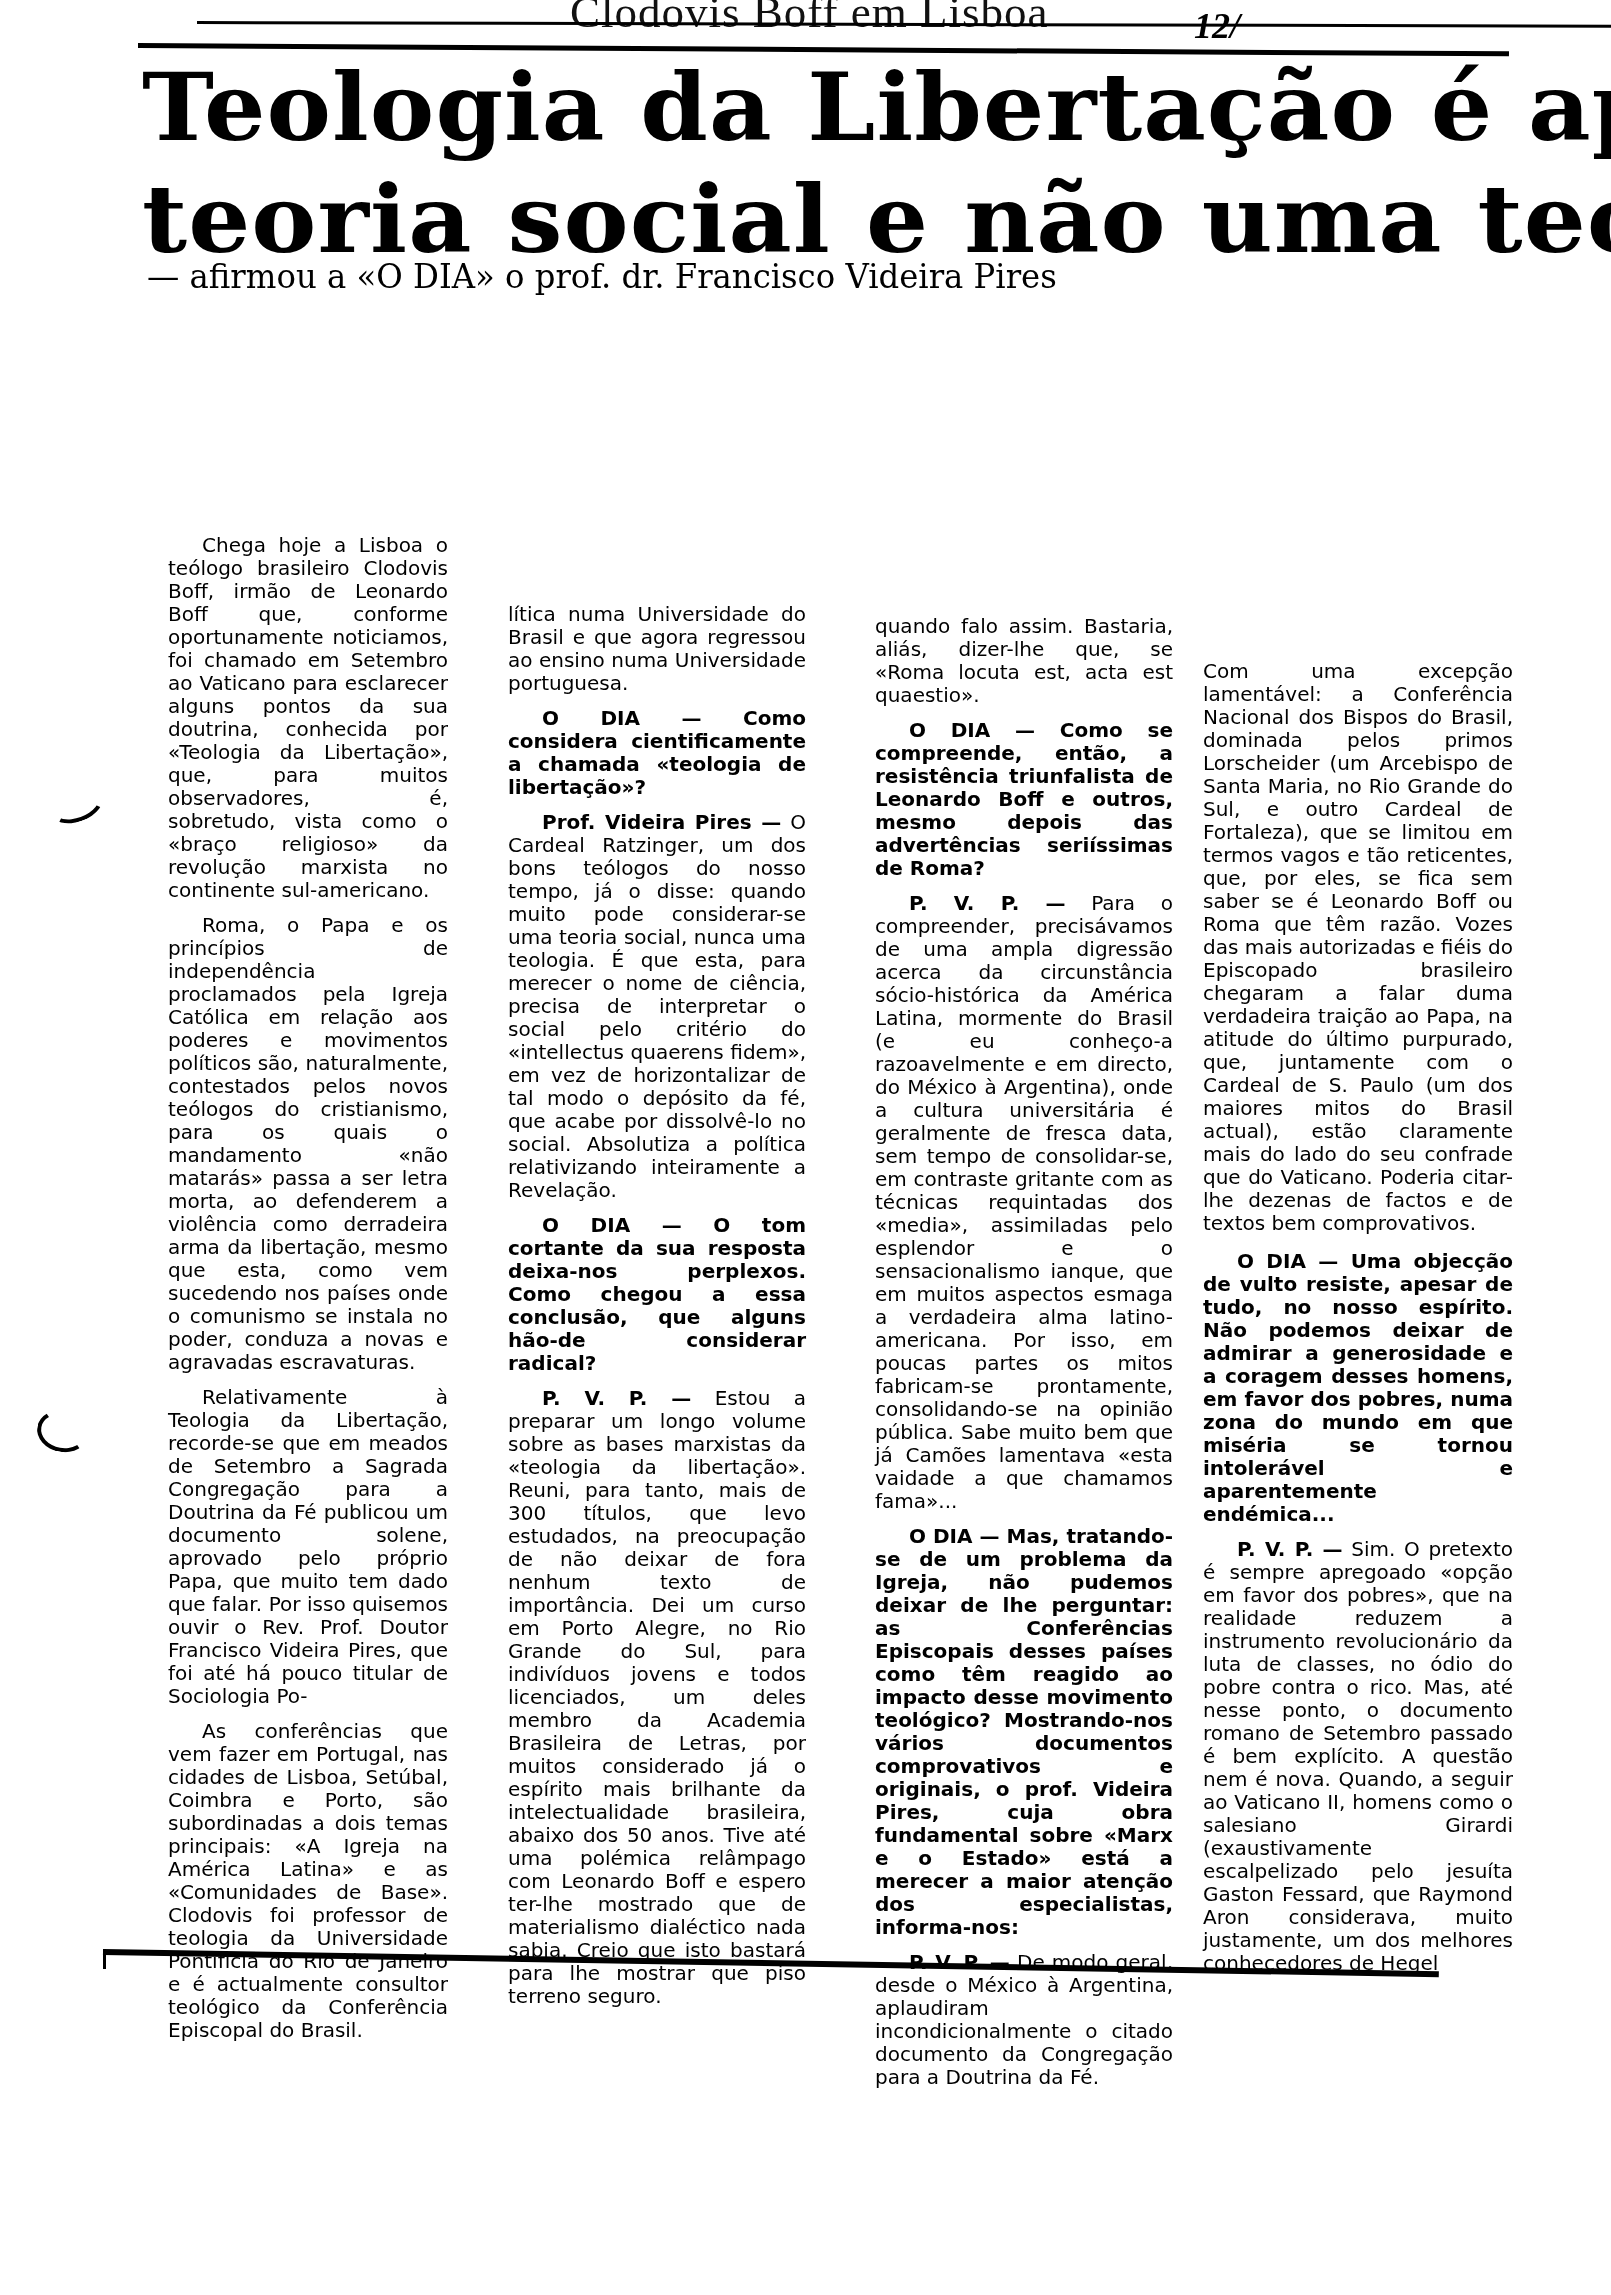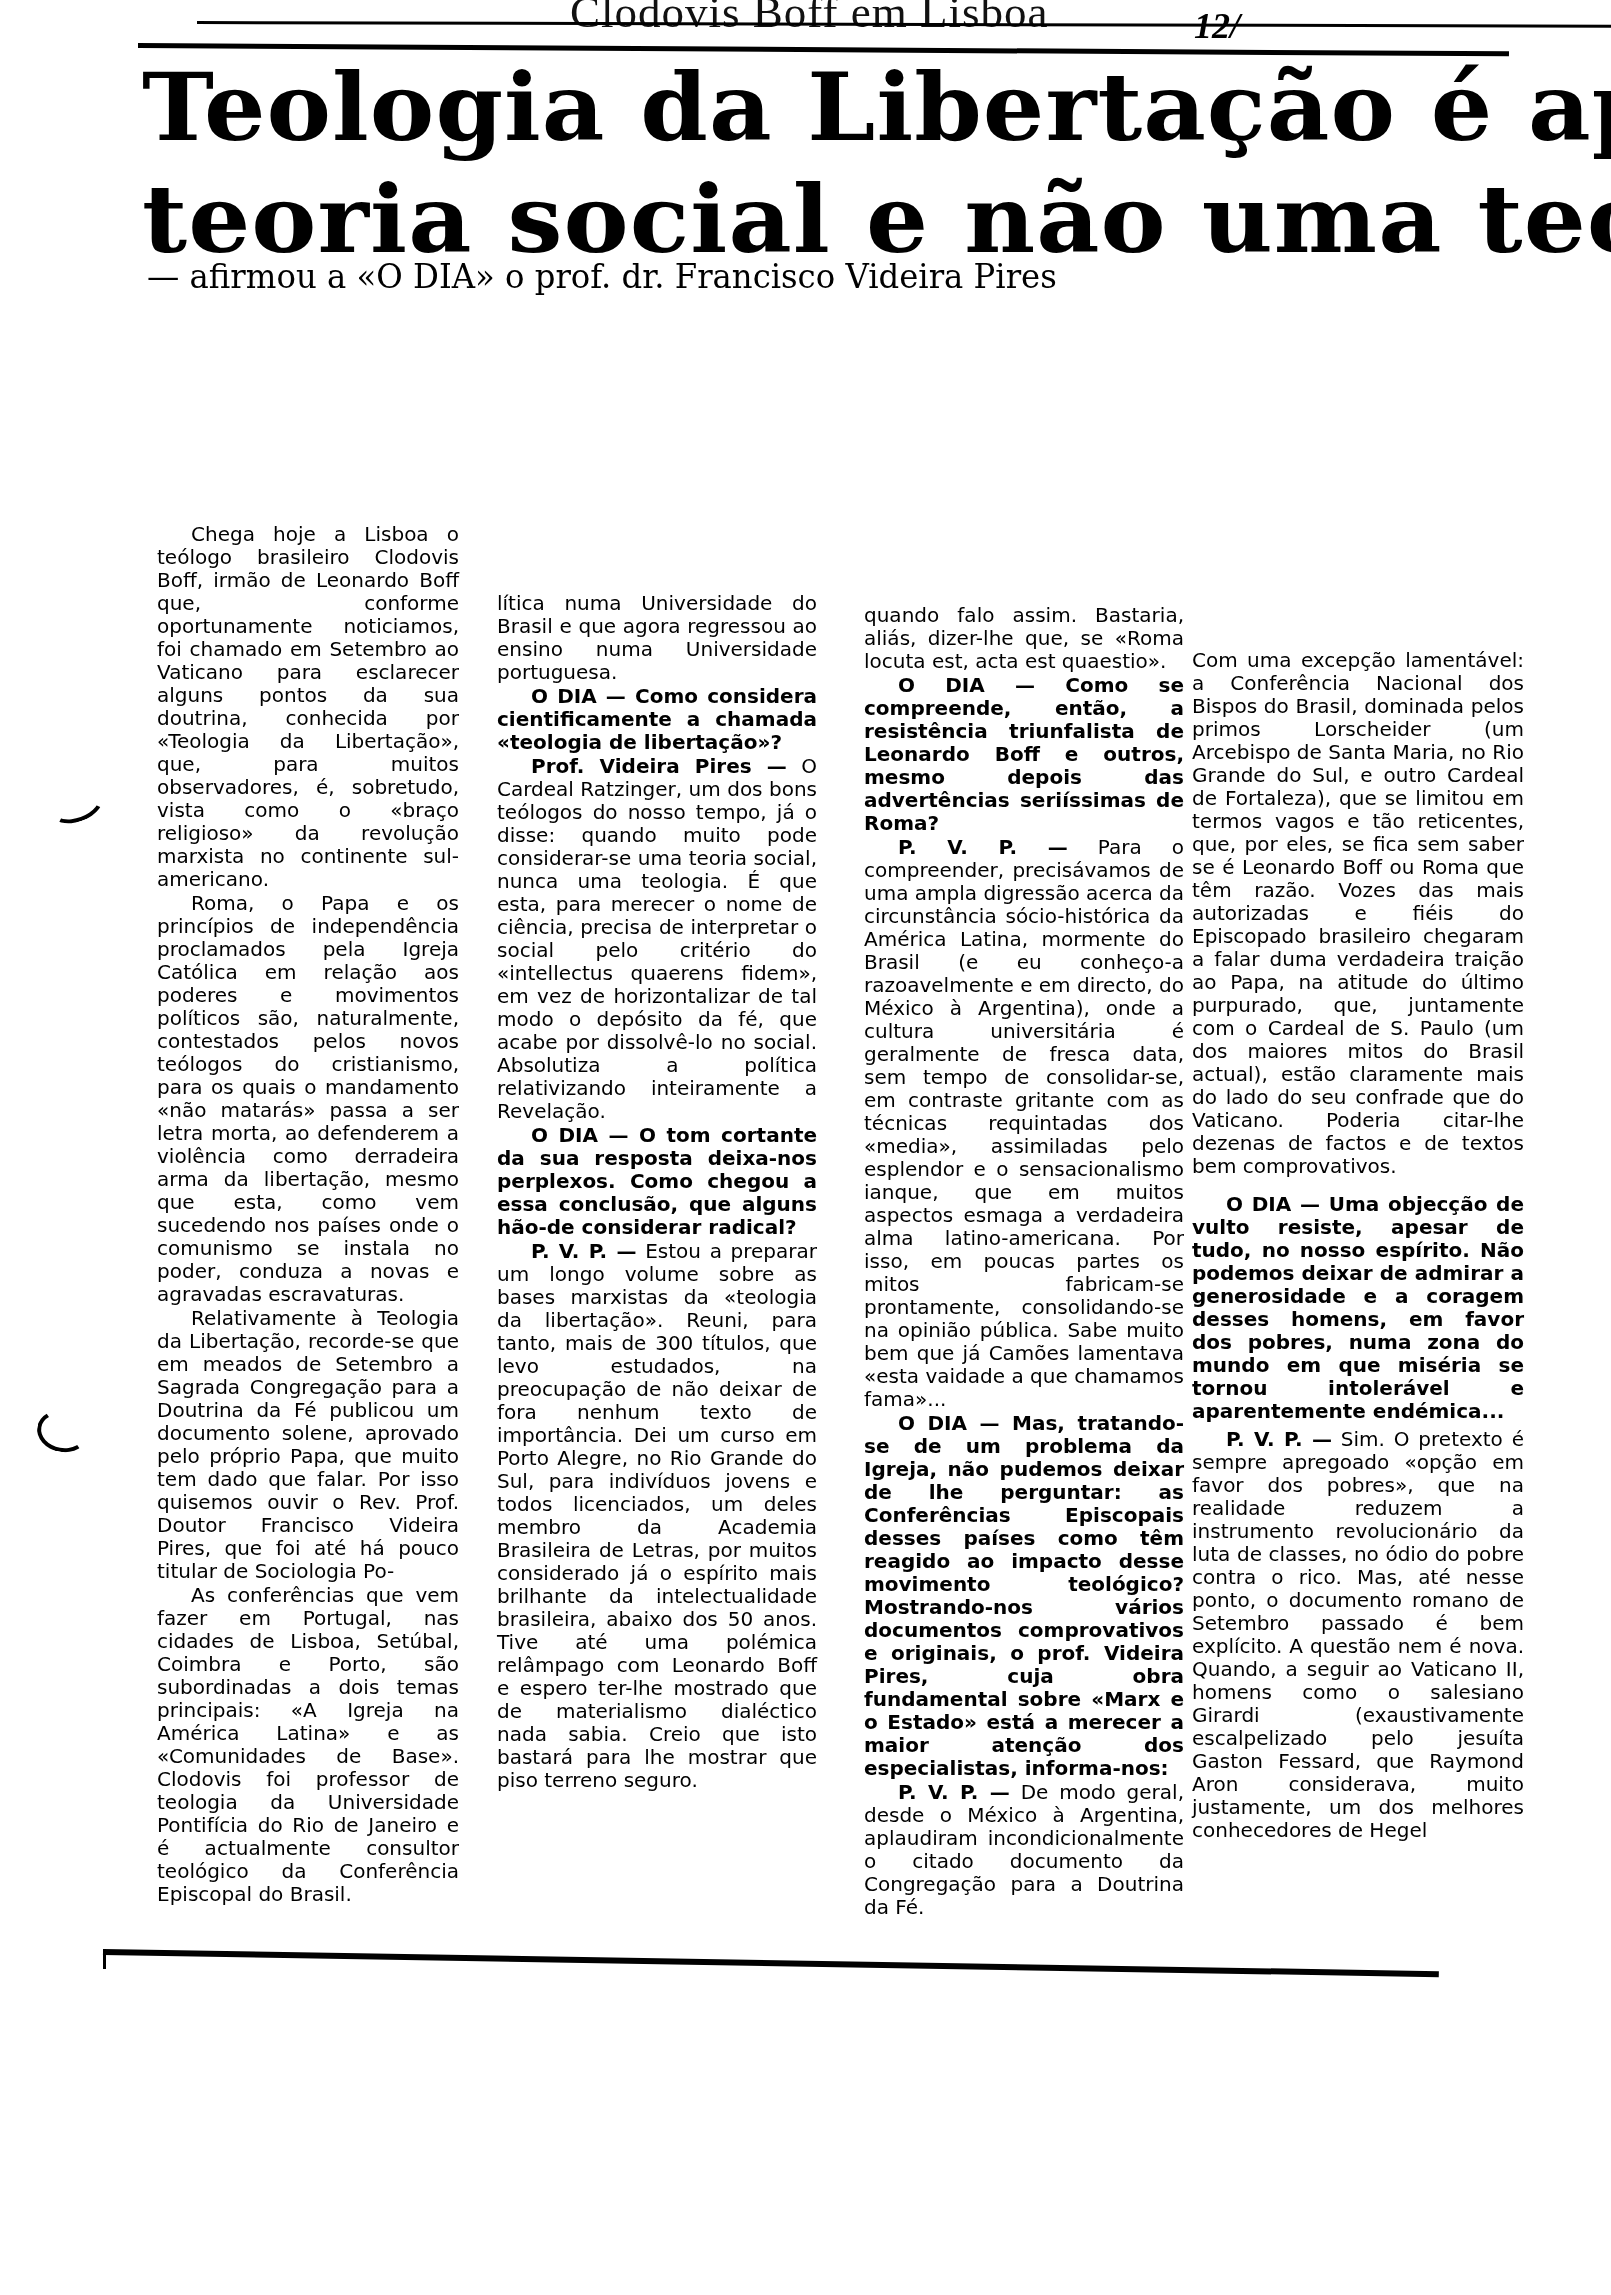--- a/index.html
+++ b/index.html
@@ -9,21 +9,21 @@
   .page-num { position:absolute; left:1194px; top:4.9px; font-family:"Liberation Serif", serif; font-style:italic; font-size:36px; font-weight:bold; white-space:nowrap; }
   .top-rule { position:absolute; left:197px; top:20.6px; width:1415px; height:2.9px; background:#000; transform:rotate(0.15deg); transform-origin:left; }
   .head-rule { position:absolute; left:138px; top:43px; width:1371px; height:4.9px; background:#000; transform:rotate(0.35deg); transform-origin:left; }
 
   .headline { position:absolute; left:142px; font-family:"DejaVu Serif", serif; font-weight:bold; color:#000; white-space:nowrap; letter-spacing:1px; }
   .headline.l1 { top:53px; font-size:93px; transform:scaleX(1.04); transform-origin:left; }
   .headline.l2 { top:165px; font-size:93px; transform:scaleX(1.05); transform-origin:left; }
   .subhead { position:absolute; left:147px; top:256px; font-family:"DejaVu Serif", serif; font-size:34px; white-space:nowrap; transform:scaleX(0.95); transform-origin:left; }
 
   .col { position:absolute; font-family:"DejaVu Sans", sans-serif; font-size:20px; line-height:23px; text-align:justify; hyphens:manual; }
-  .col p { margin:1px; text-indent:34px; }
+  .col p { margin:12px; text-indent:34px; }
   .col p.noindent { text-indent:0; }
   .col .q { font-weight:bold; }
   .col .spk { font-weight:bold; }
 
   #col1 { left:156px; top:522px; width:304px; }
   #col2 { left:496px; top:591px; width:322px; }
   #col3 { left:863px; top:603px; width:322px; }
   #col4 { left:1191px; top:648px; width:334px; }
 
   .bottom-rule { position:absolute; left:103px; top:1949px; width:1336px; height:5.9px; background:#000; transform:rotate(0.95deg); transform-origin:left; }

